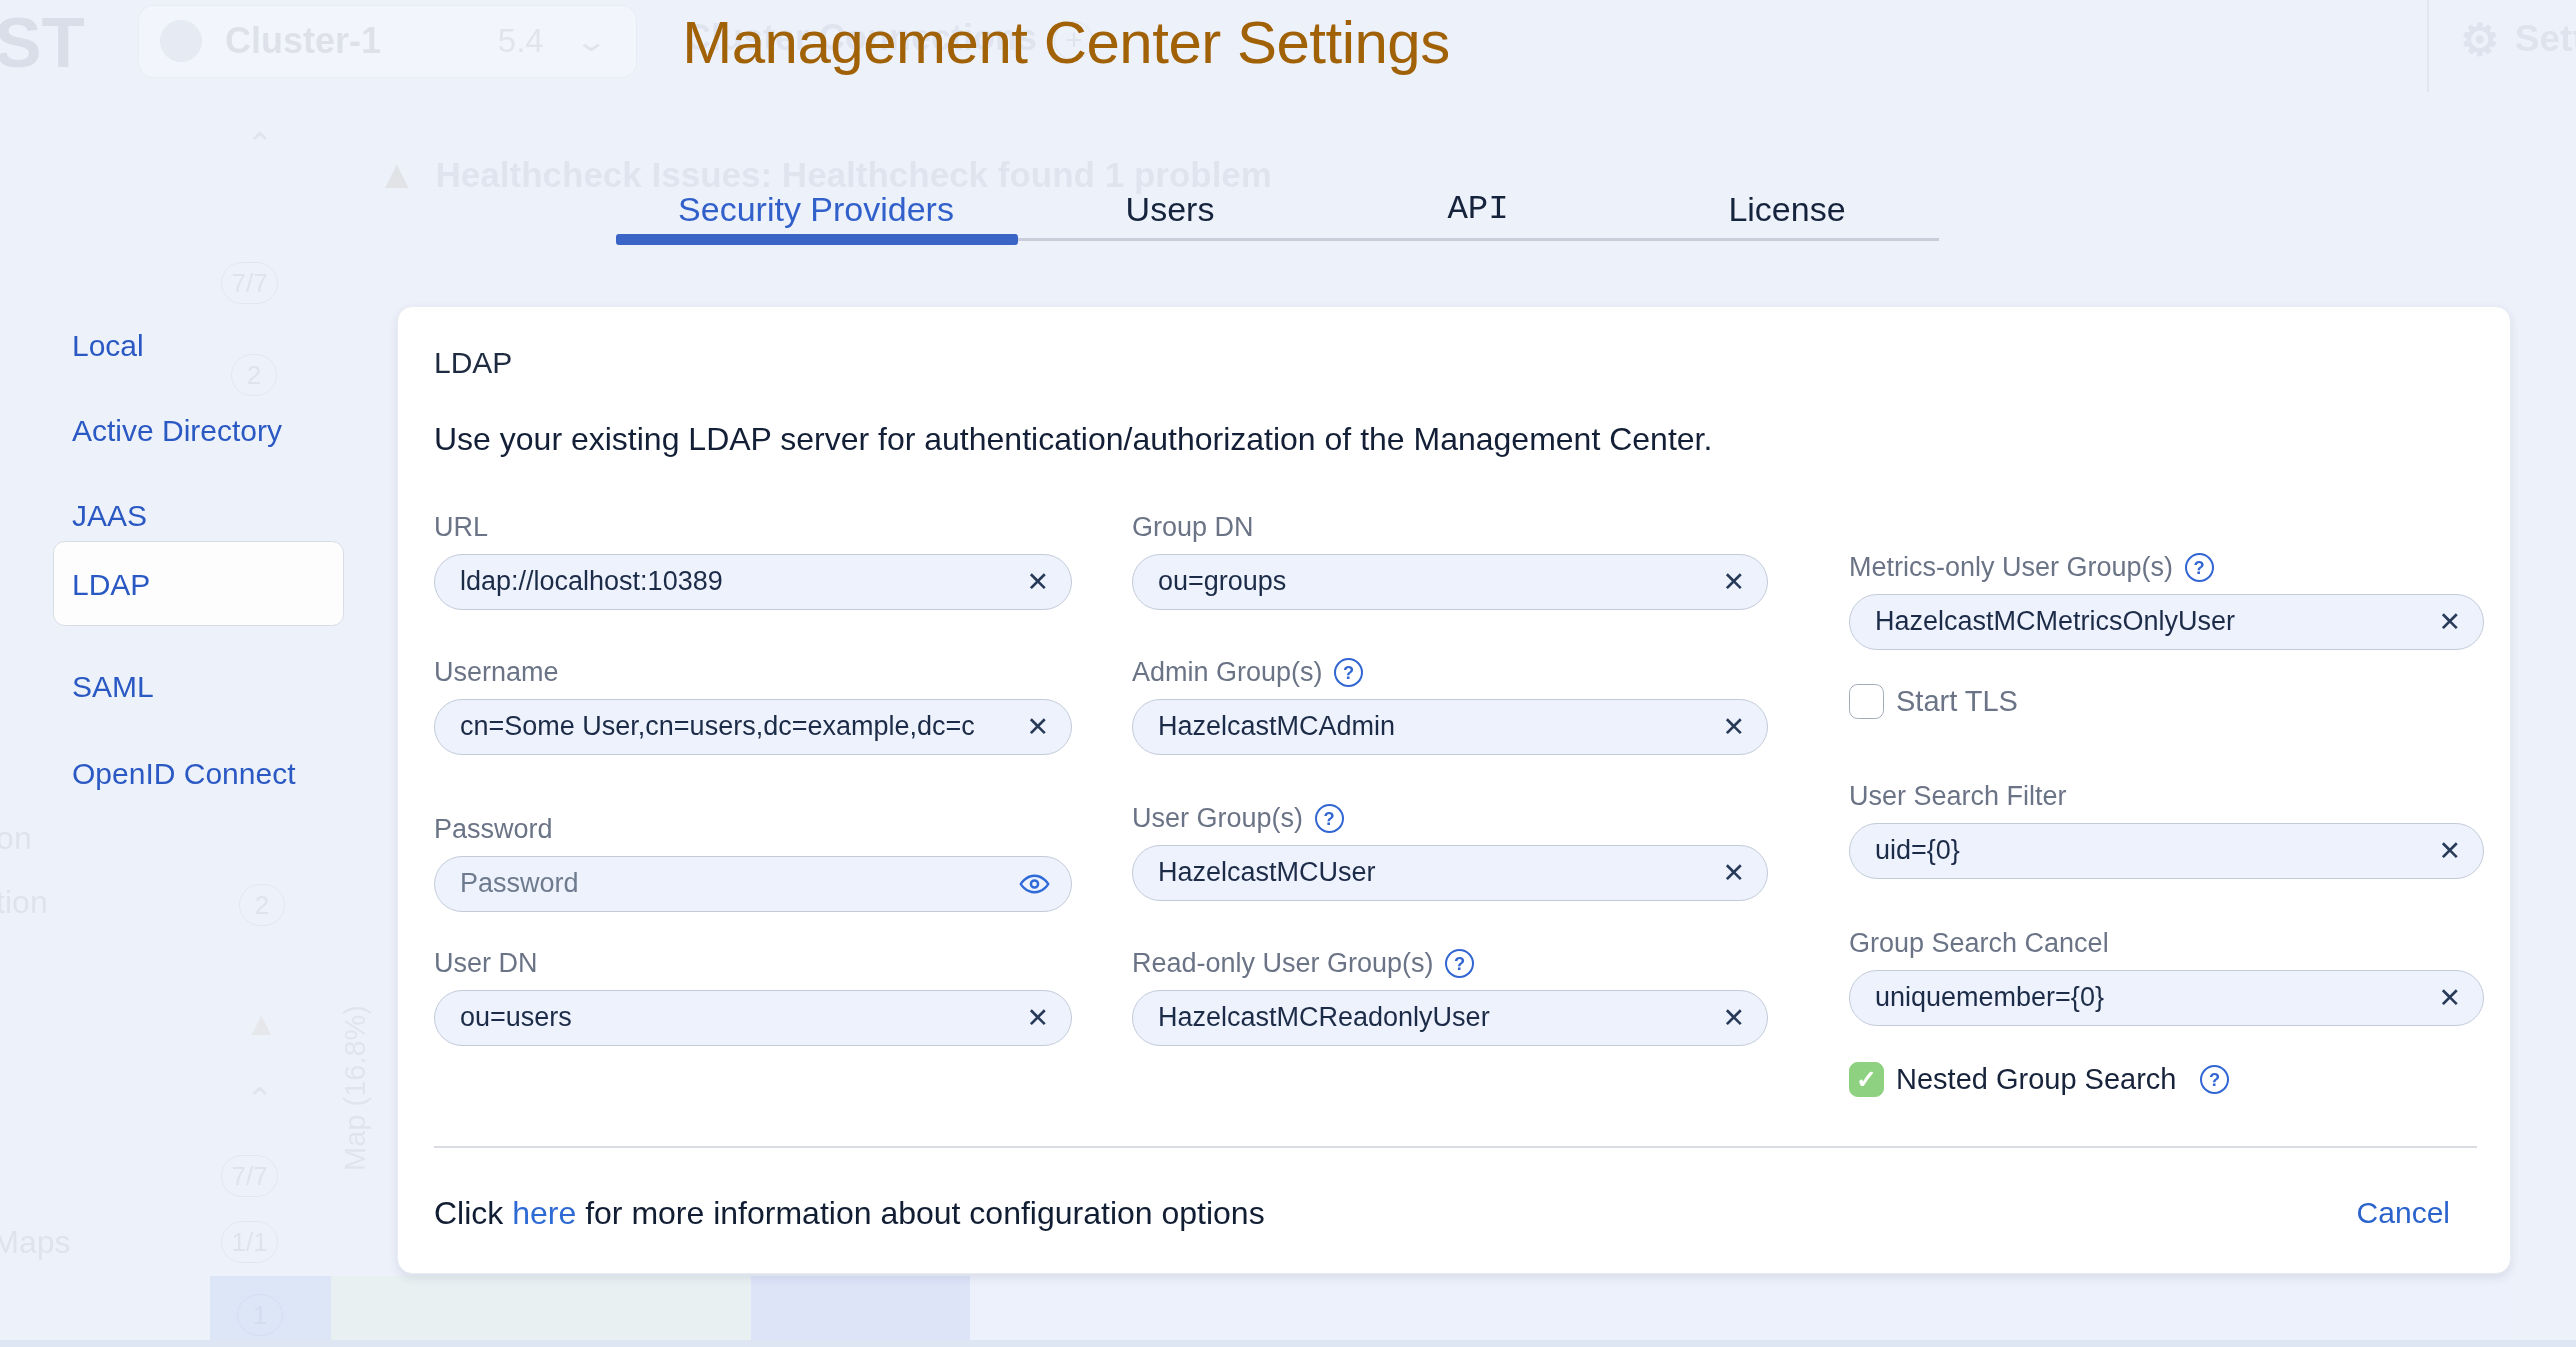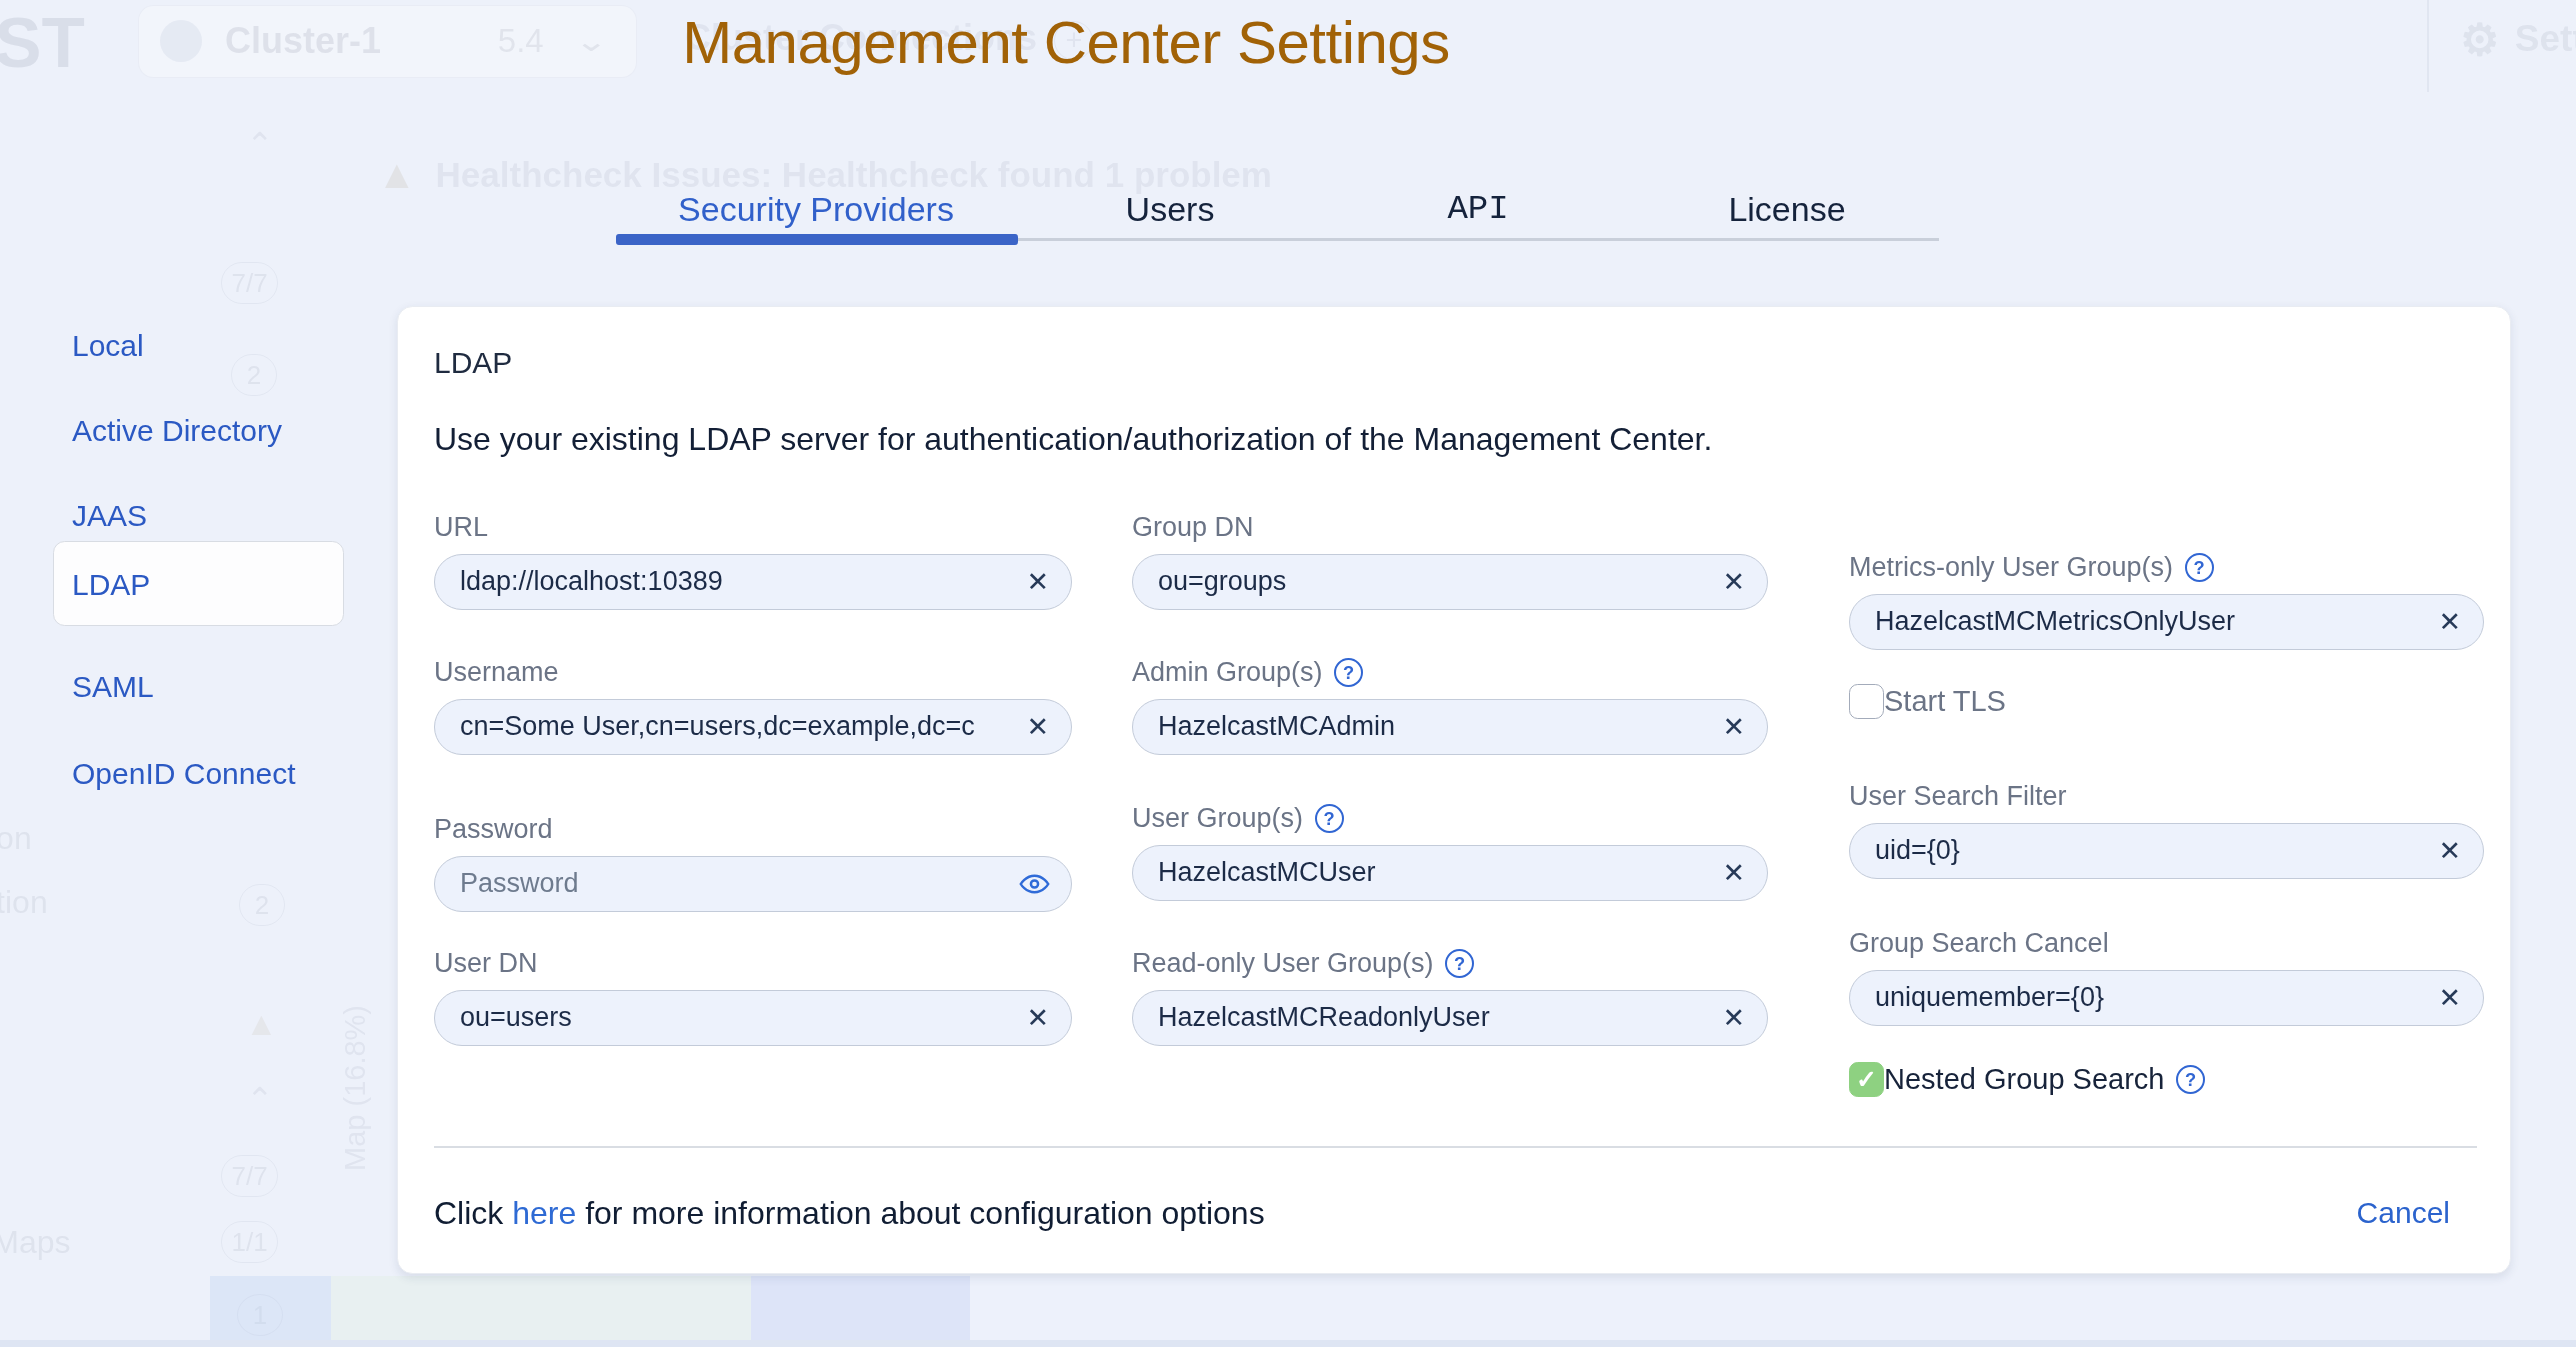--- a/index.html
+++ b/index.html
@@ -71,21 +71,21 @@
                font-family:"Liberation Sans", sans-serif; color:#1c2b47; outline:none;
                white-space:nowrap; overflow:hidden; text-overflow:clip; }
   .inp input::placeholder { color:#6e7b8e; opacity:1; }
   .clear { position:absolute; right:23px; top:50%; transform:translateY(-50%);
            font-size:27px; color:#273a58; cursor:pointer; line-height:1; }
   .eye { position:absolute; right:21px; top:50%; transform:translateY(-50%); cursor:pointer;
          width:33px; height:33px; display:flex; align-items:center; justify-content:center; }
   .help { width:29px; height:29px; border:2.4px solid #3166d3; border-radius:50%;
           color:#3166d3; font-size:18.3px; font-weight:bold; display:inline-flex;
           align-items:center; justify-content:center; cursor:pointer; flex:none; }
-  .chkrow { position:absolute; display:flex; align-items:center; gap:0; }
+  .chkrow { position:absolute; display:flex; align-items:center; gap:12px; }
   .chk { width:35px; height:35px; border-radius:8.7px; border:1.9px solid #a3abba;
          background:#ffffff; cursor:pointer; flex:none;
          display:flex; align-items:center; justify-content:center; }
   .chk .mark { display:none; color:#ffffff; font-size:25px; font-weight:bold; line-height:1; }
   .chk.checked { background:#8ed181; border-color:#8ed181; }
   .chk.checked .mark { display:block; }
   .chklbl-muted { font-size:29px; color:#6b7486; }
   .chklbl-dark  { font-size:29px; color:#17233a; }
   .chkrow .help { margin-left:11.6px; }
 

